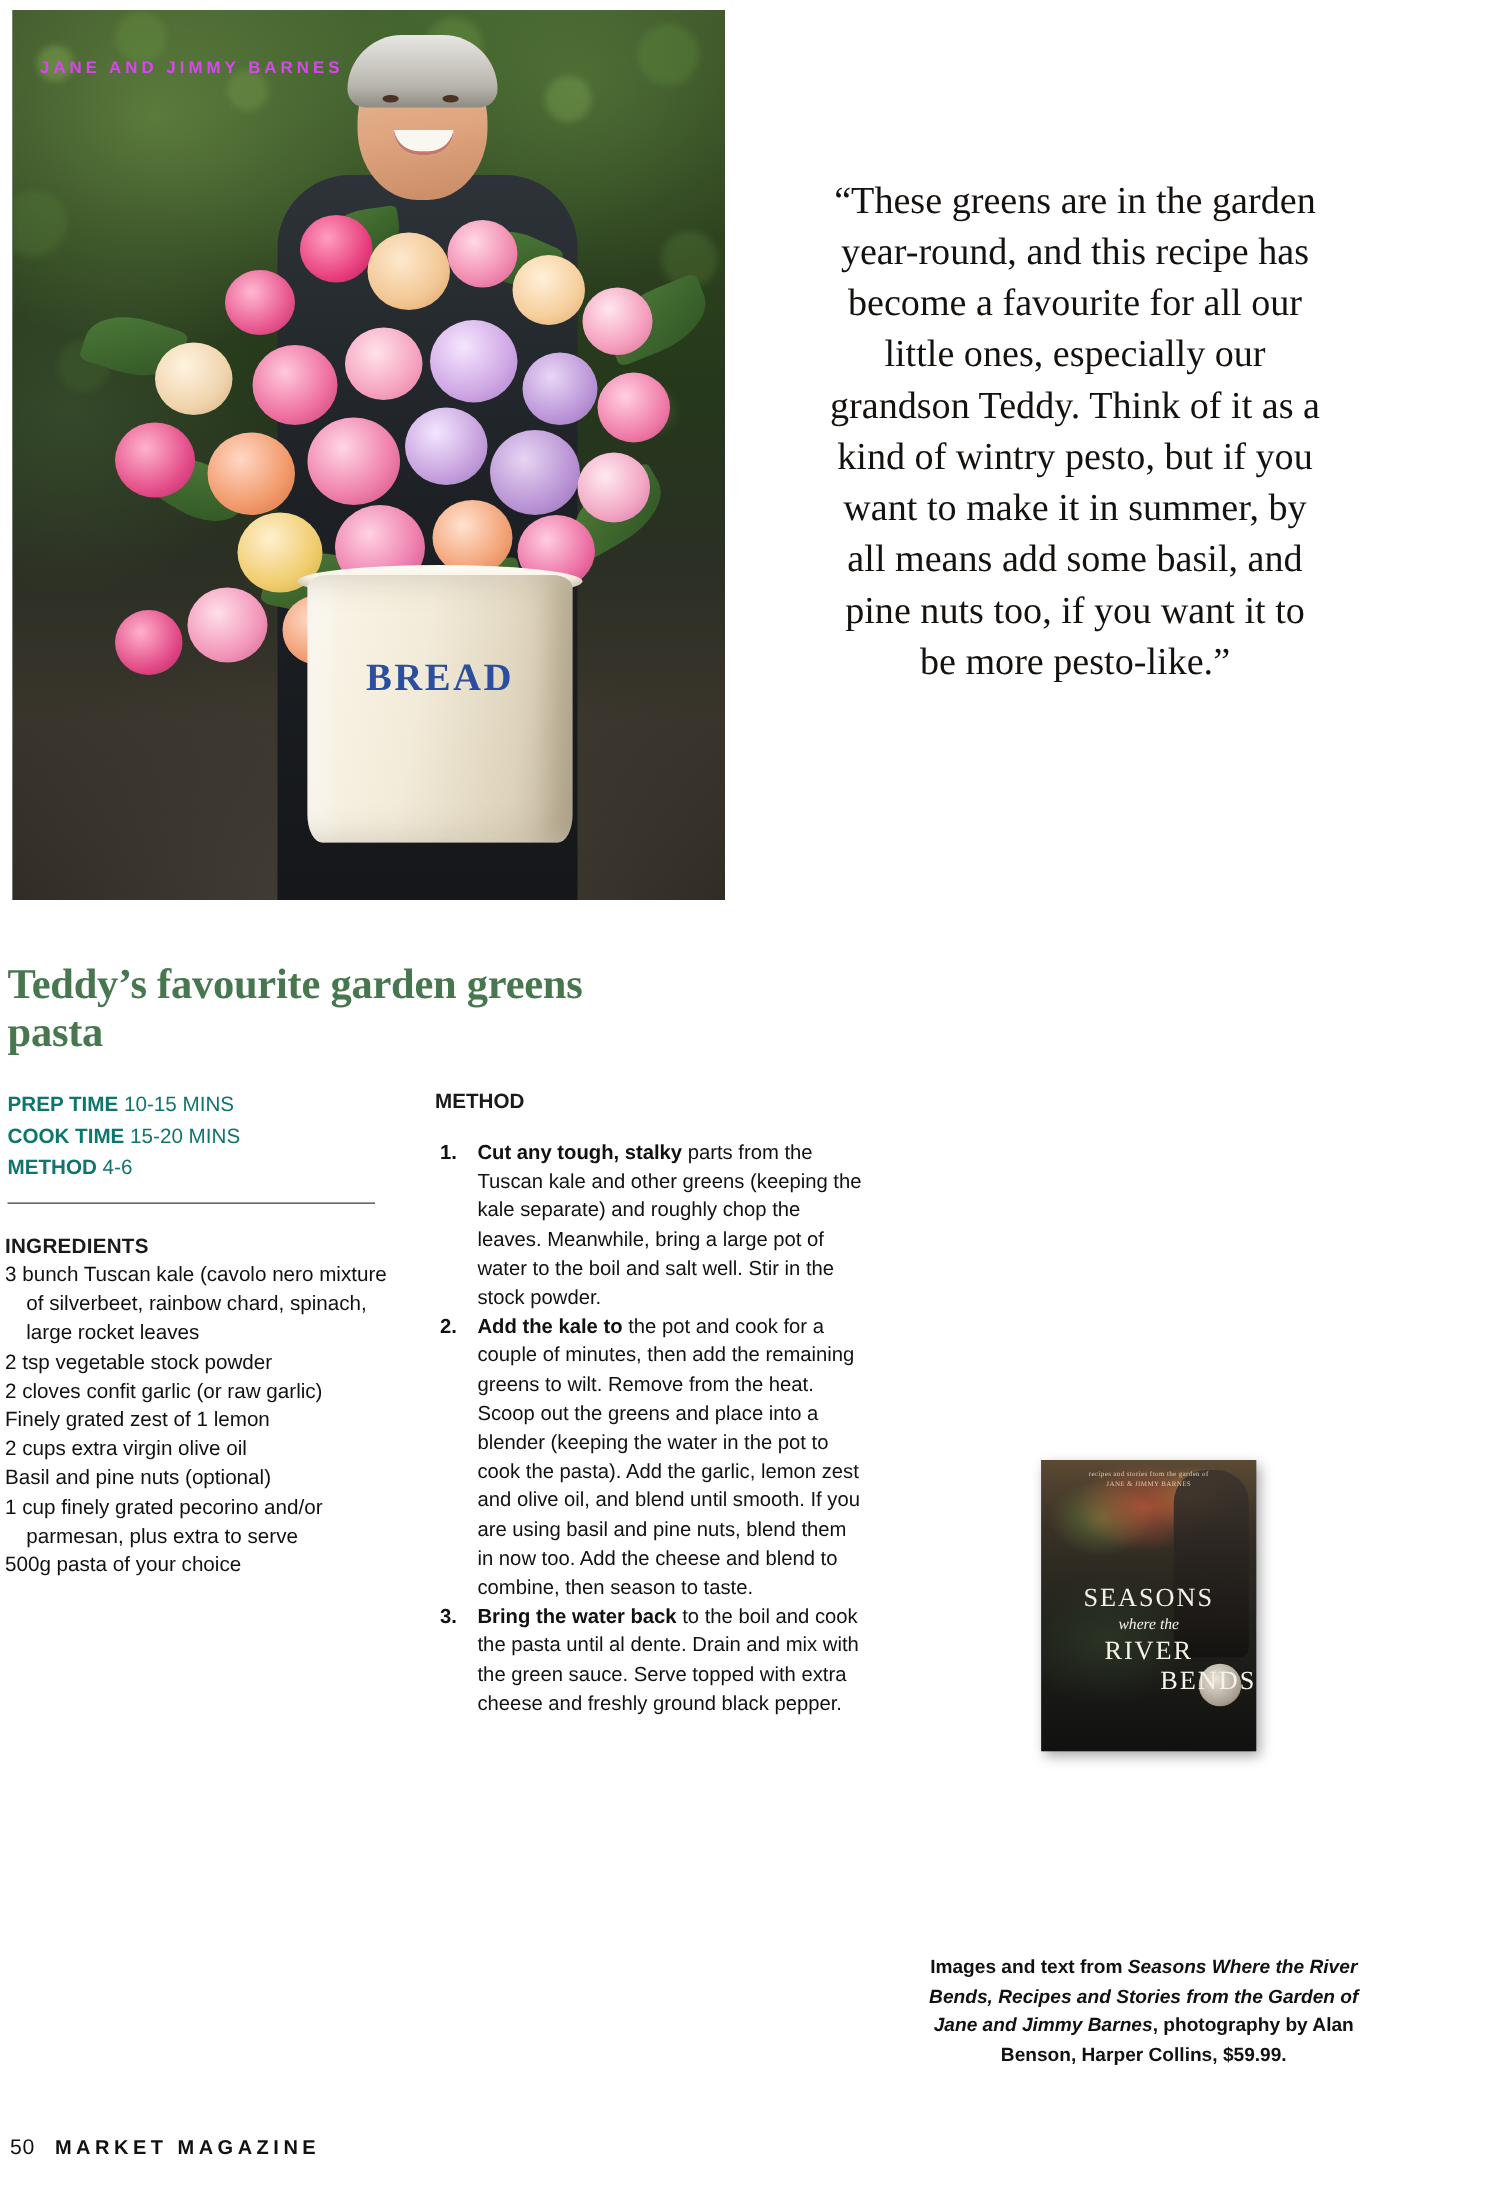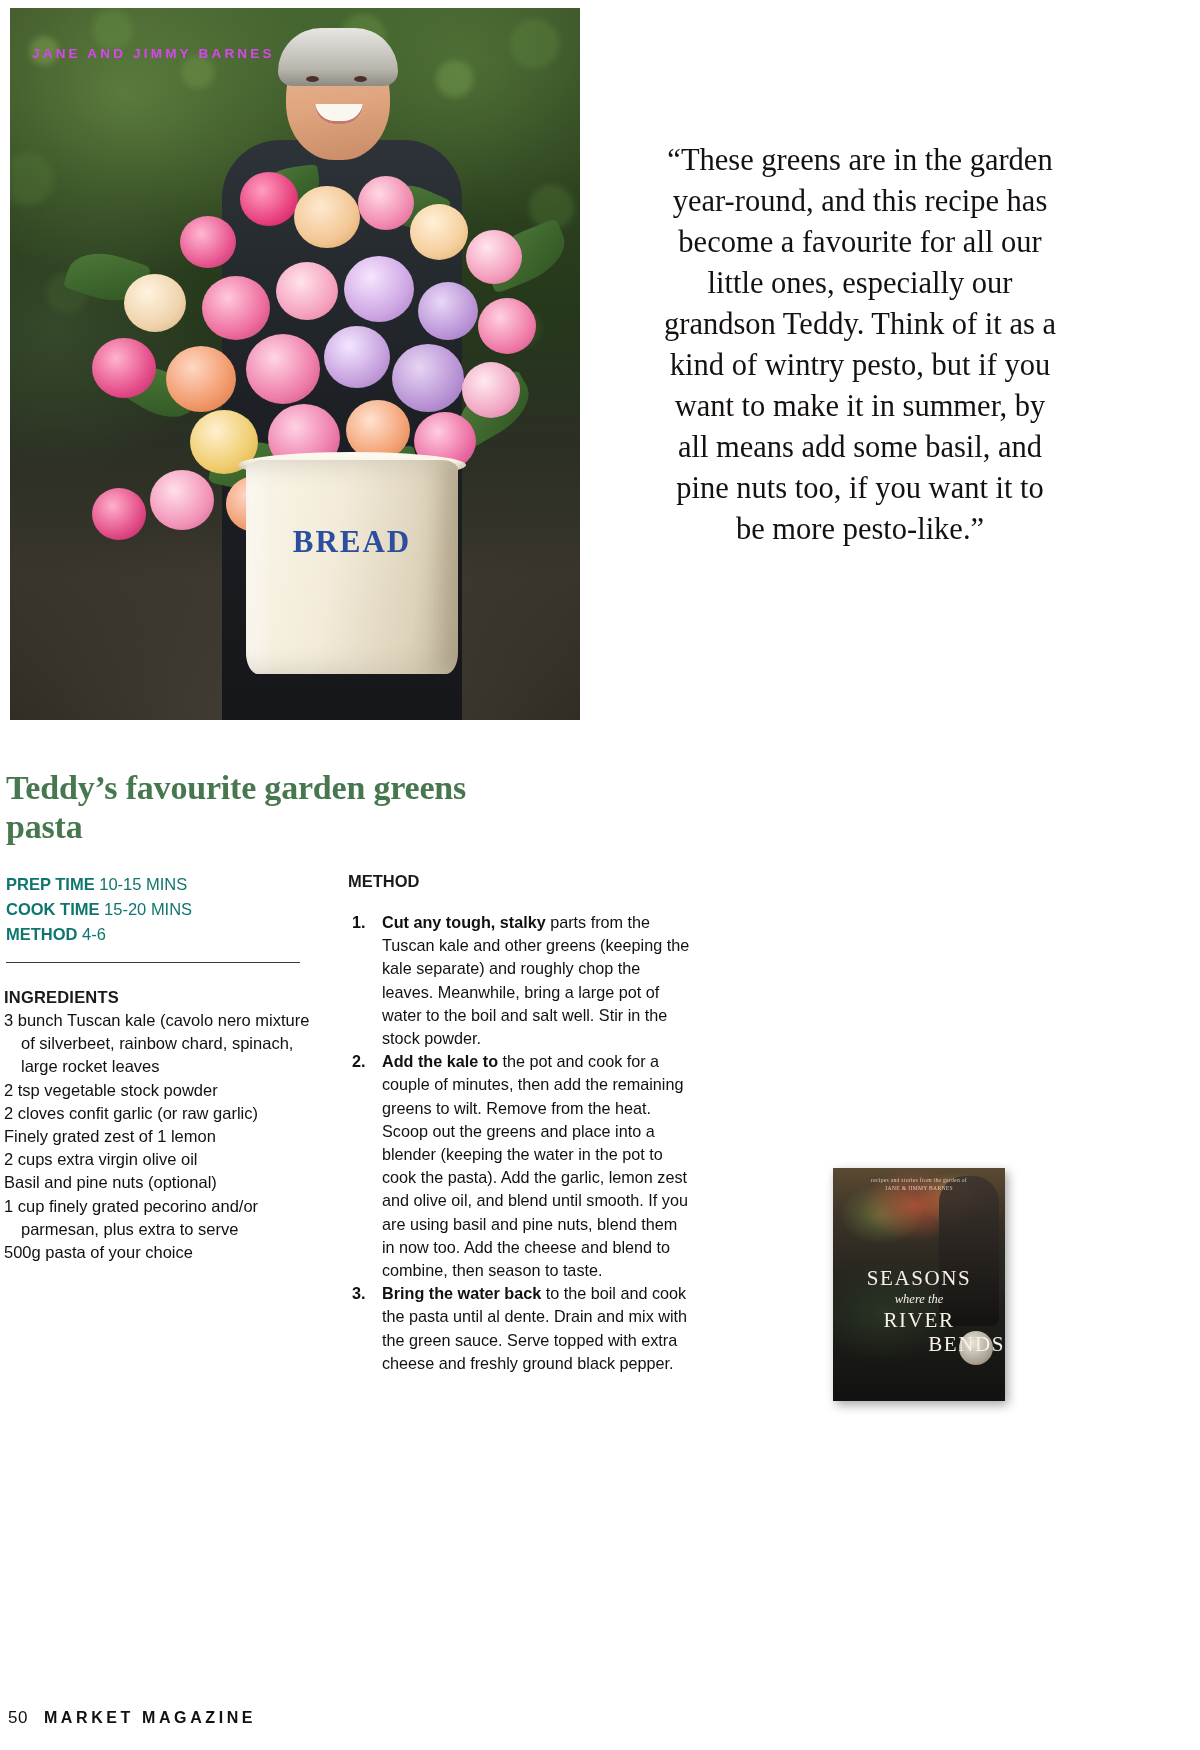--- a/index.html
+++ b/index.html
@@ -400,19 +400,22 @@
       <div>JANE &amp; JIMMY BARNES</div>
     </div>
     <div class="book-title">
       <div class="bt-1">SEASONS</div>
       <div class="bt-2">where the</div>
       <div class="bt-3">RIVER</div>
       <div class="bt-4">BENDS</div>
     </div>
   </div>
 
+  <div class="credit">
+    <span>Images and text from </span><i>Seasons Where the River Bends, Recipes and Stories from the Garden of Jane and Jimmy Barnes</i><span>, photography by Alan Benson, Harper Collins, $59.99.</span>
+  </div>
 
   <div class="footer">
     <span class="folio">50</span>
     <span class="mastfoot">MARKET MAGAZINE</span>
   </div>
 
 </div>
 
 </body></html>

